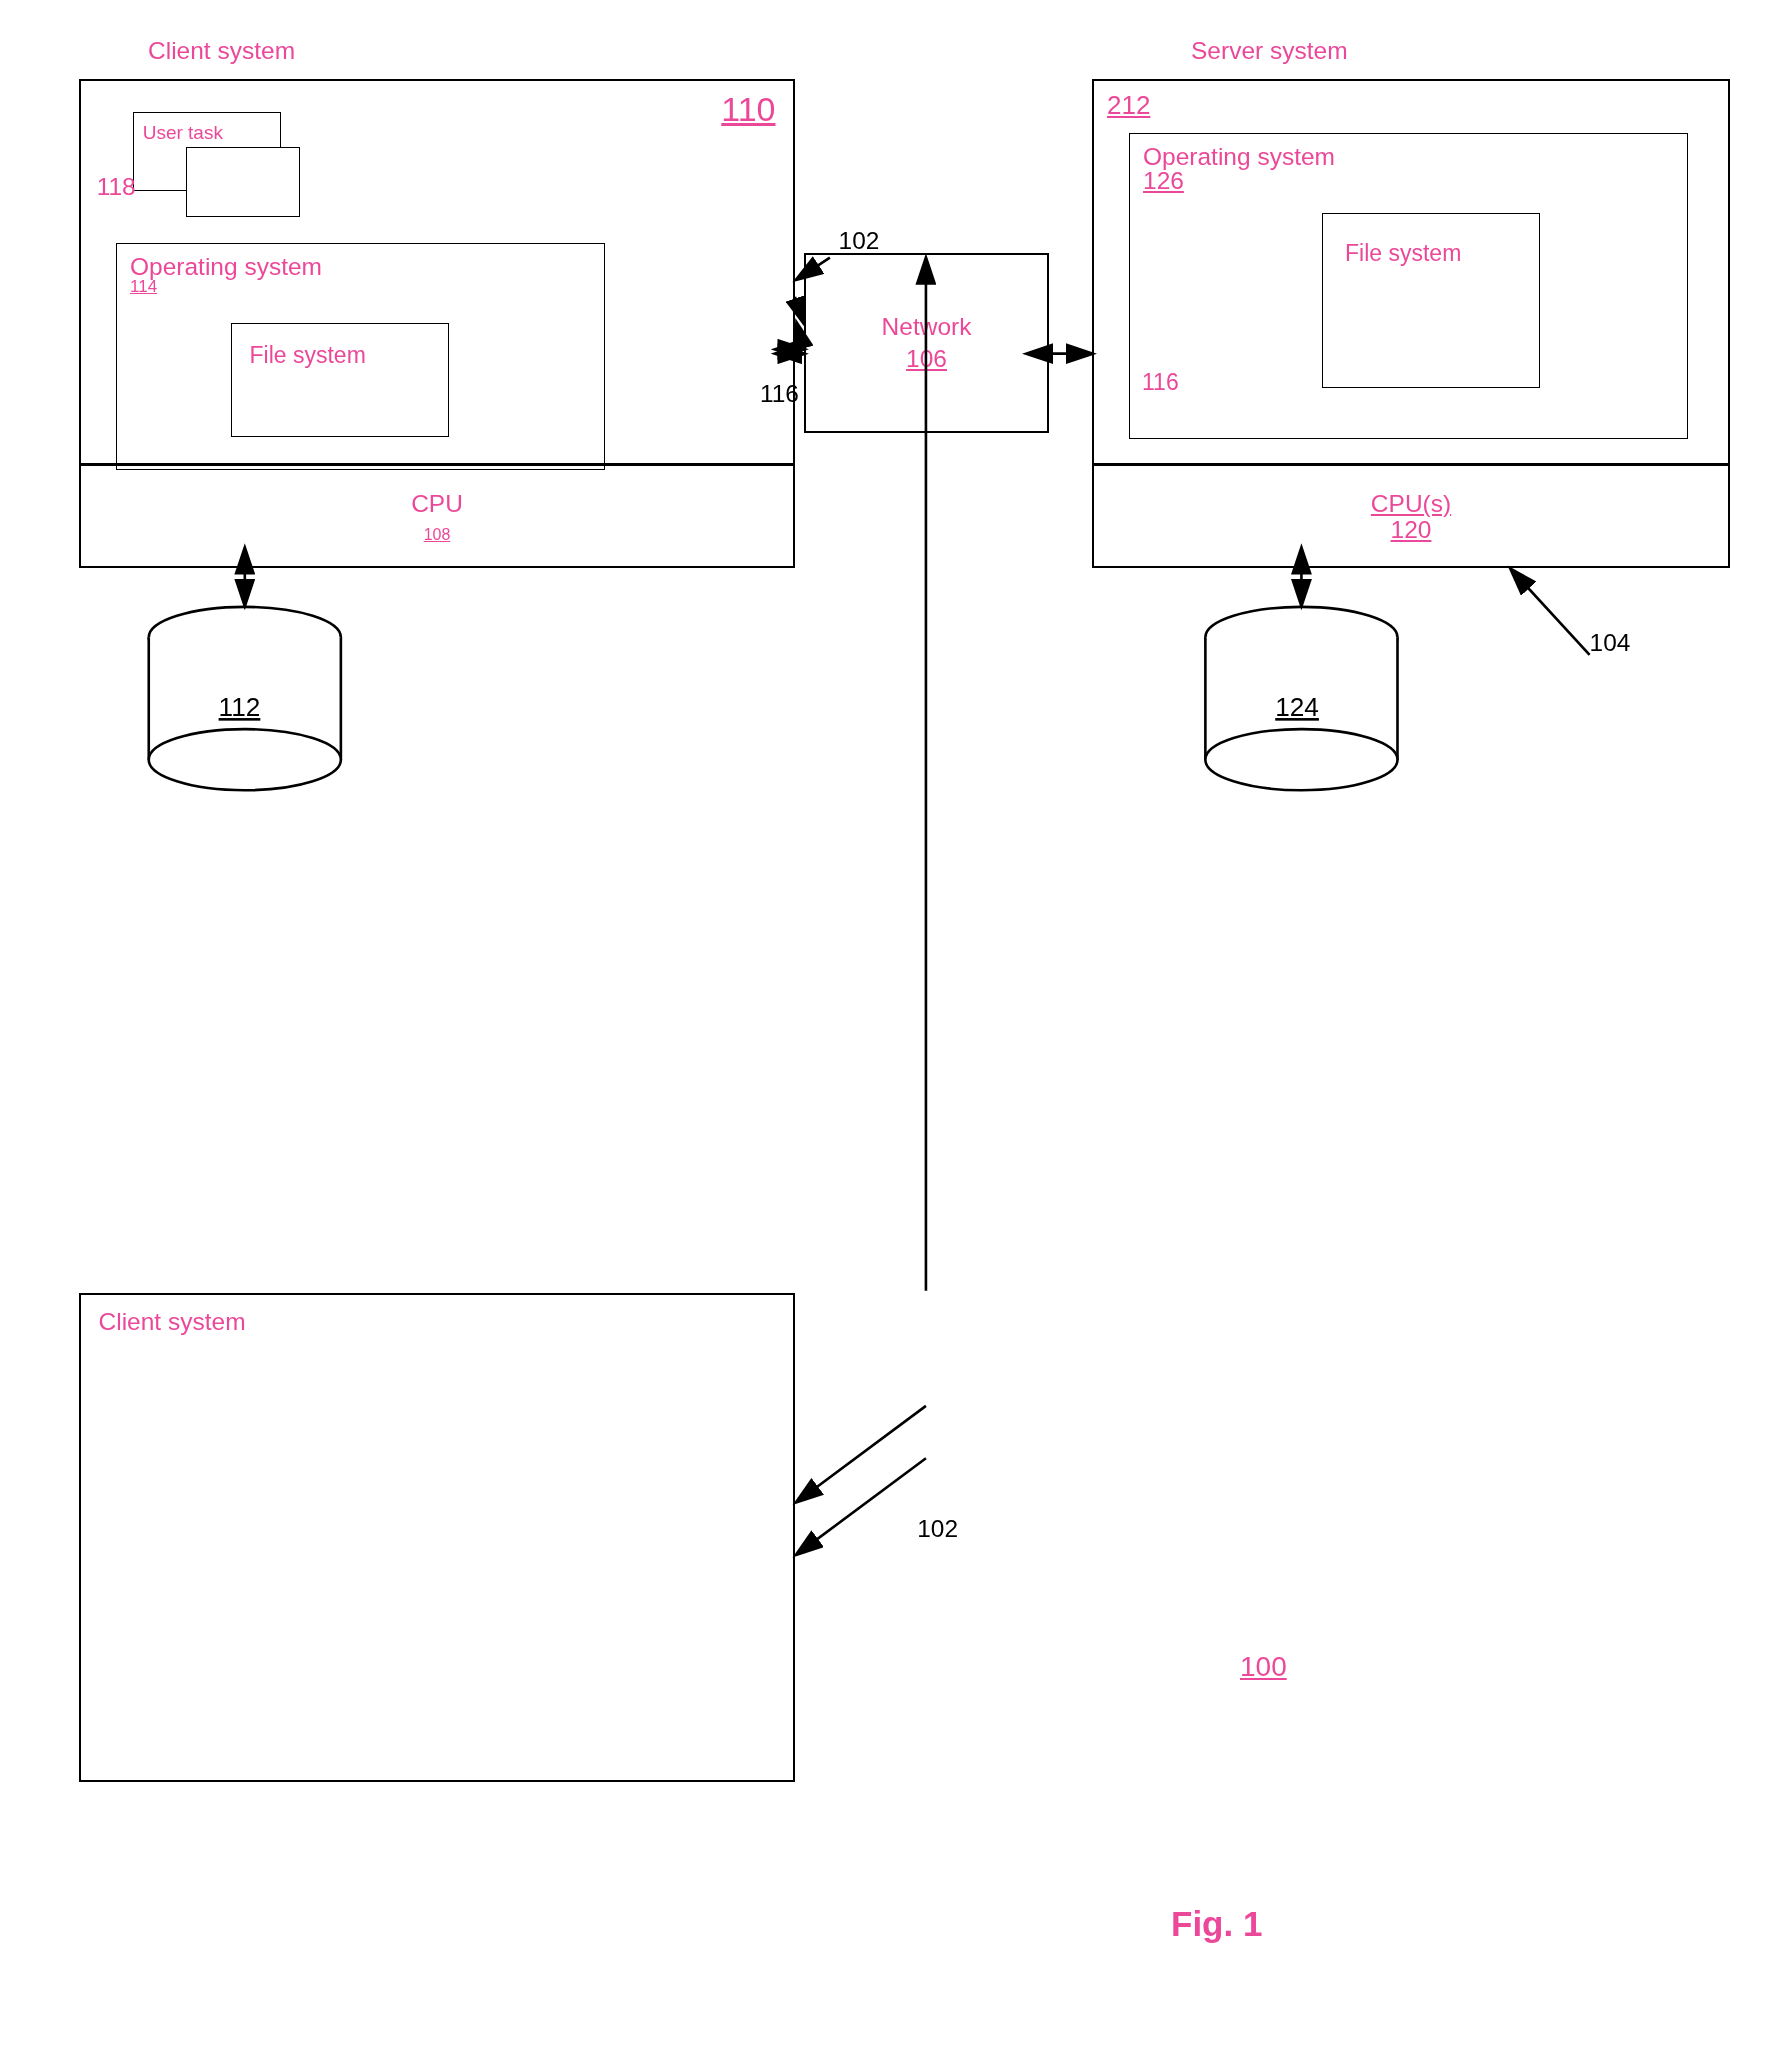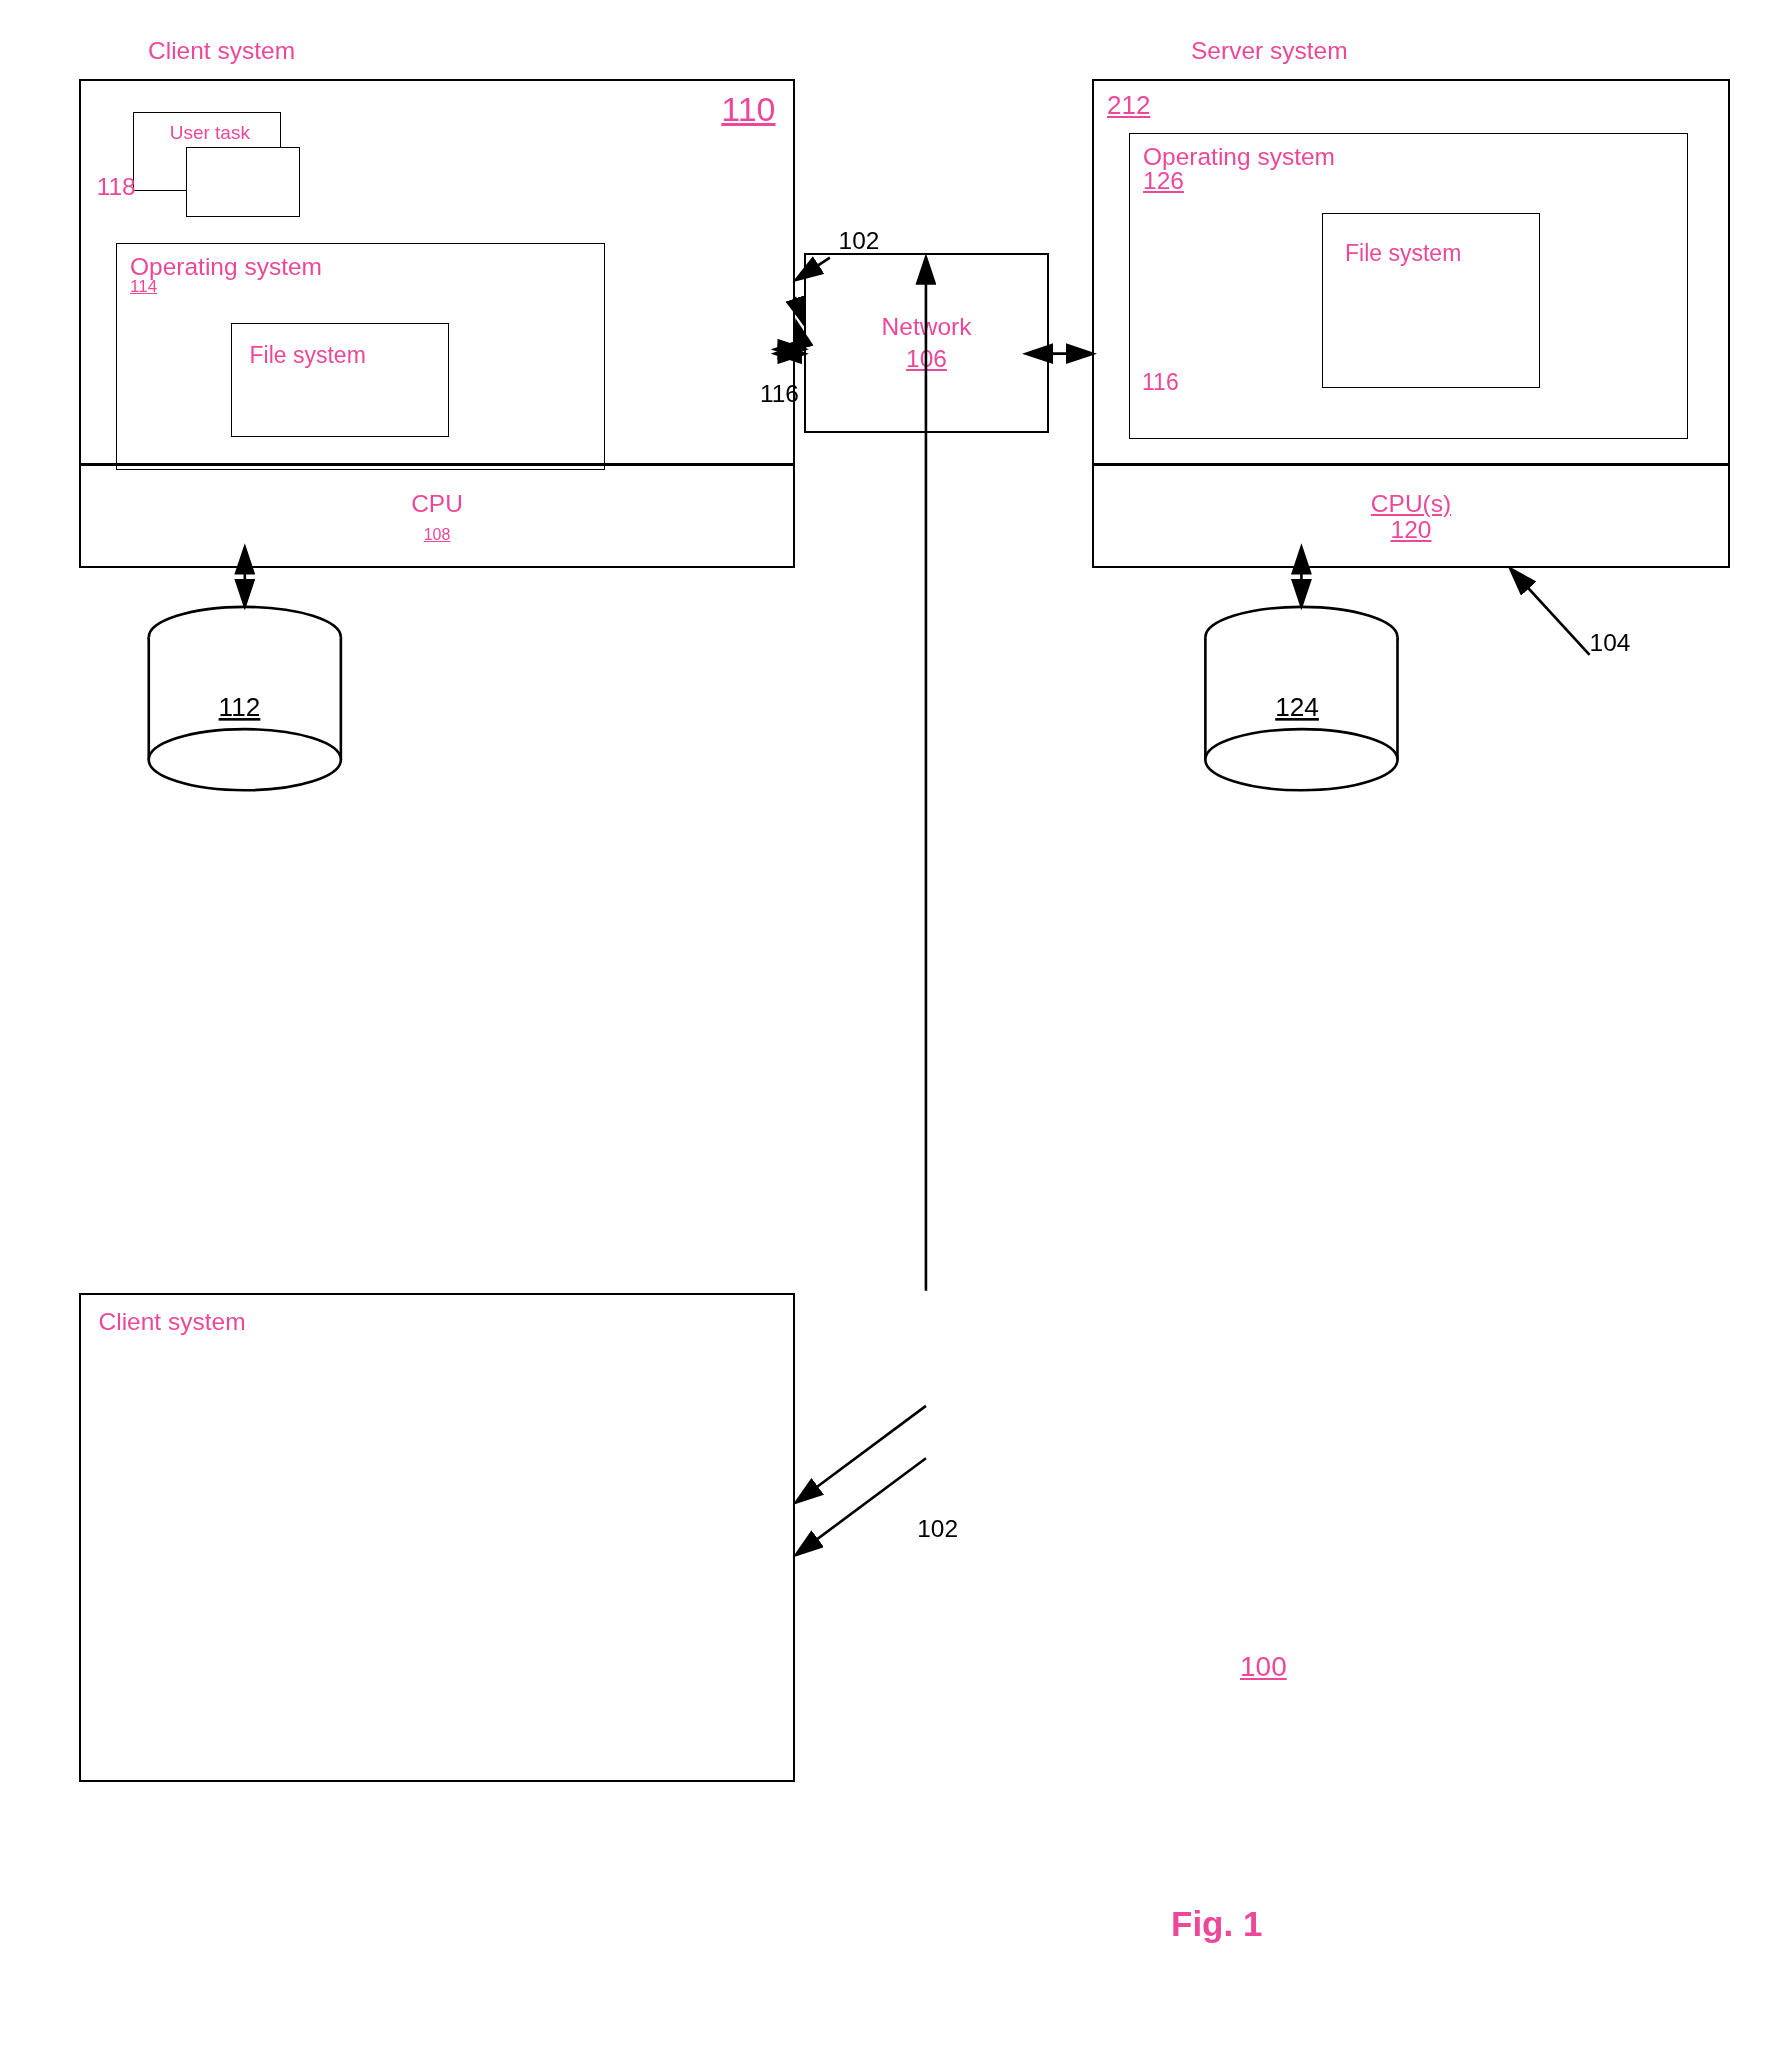--- a/index.html
+++ b/index.html
@@ -55,21 +55,21 @@
 
 <div class="label" style="top:37px; left:148px;">Client system</div>
 
 <div class="label" style="top:37px; left:1144px;margin-left:47px;">Server system</div>
 
 <div class="box" style="top:79px; left:79px; width:716px; height:489px;">
 
   <div class="label label-underline" style="top:8.7px; right:17.5px; font-size:34px;">110</div>
 
   <div class="box-inner" style="top:31px; left:52px; width:148px; height:79px;">
-    <div class="label" style="top:8.7px; left:8.7px; font-size:19px;margin-left:27px;">User task</div>
+    <div class="label" style="top:8.7px; left:8.7px; font-size:19px;">User task</div>
   </div>
   <div class="box-inner" style="top:66px; left:105px; width:114px; height:70px;"></div>
 
   <div class="label" style="top:92px; left:15.7px; font-size:24.5px;">118</div>
 
   <div class="box-inner" style="top:162px; left:35px; width:489px; height:227px;">
     <div class="label" style="top:8.7px; left:13px; font-size:24.5px;">Operating system</div>
     <div class="label label-underline" style="top:33px; left:13px; font-size:17px;">114</div>
 
     <div class="box-inner" style="top:79px; left:114px; width:218px; height:114px;">

